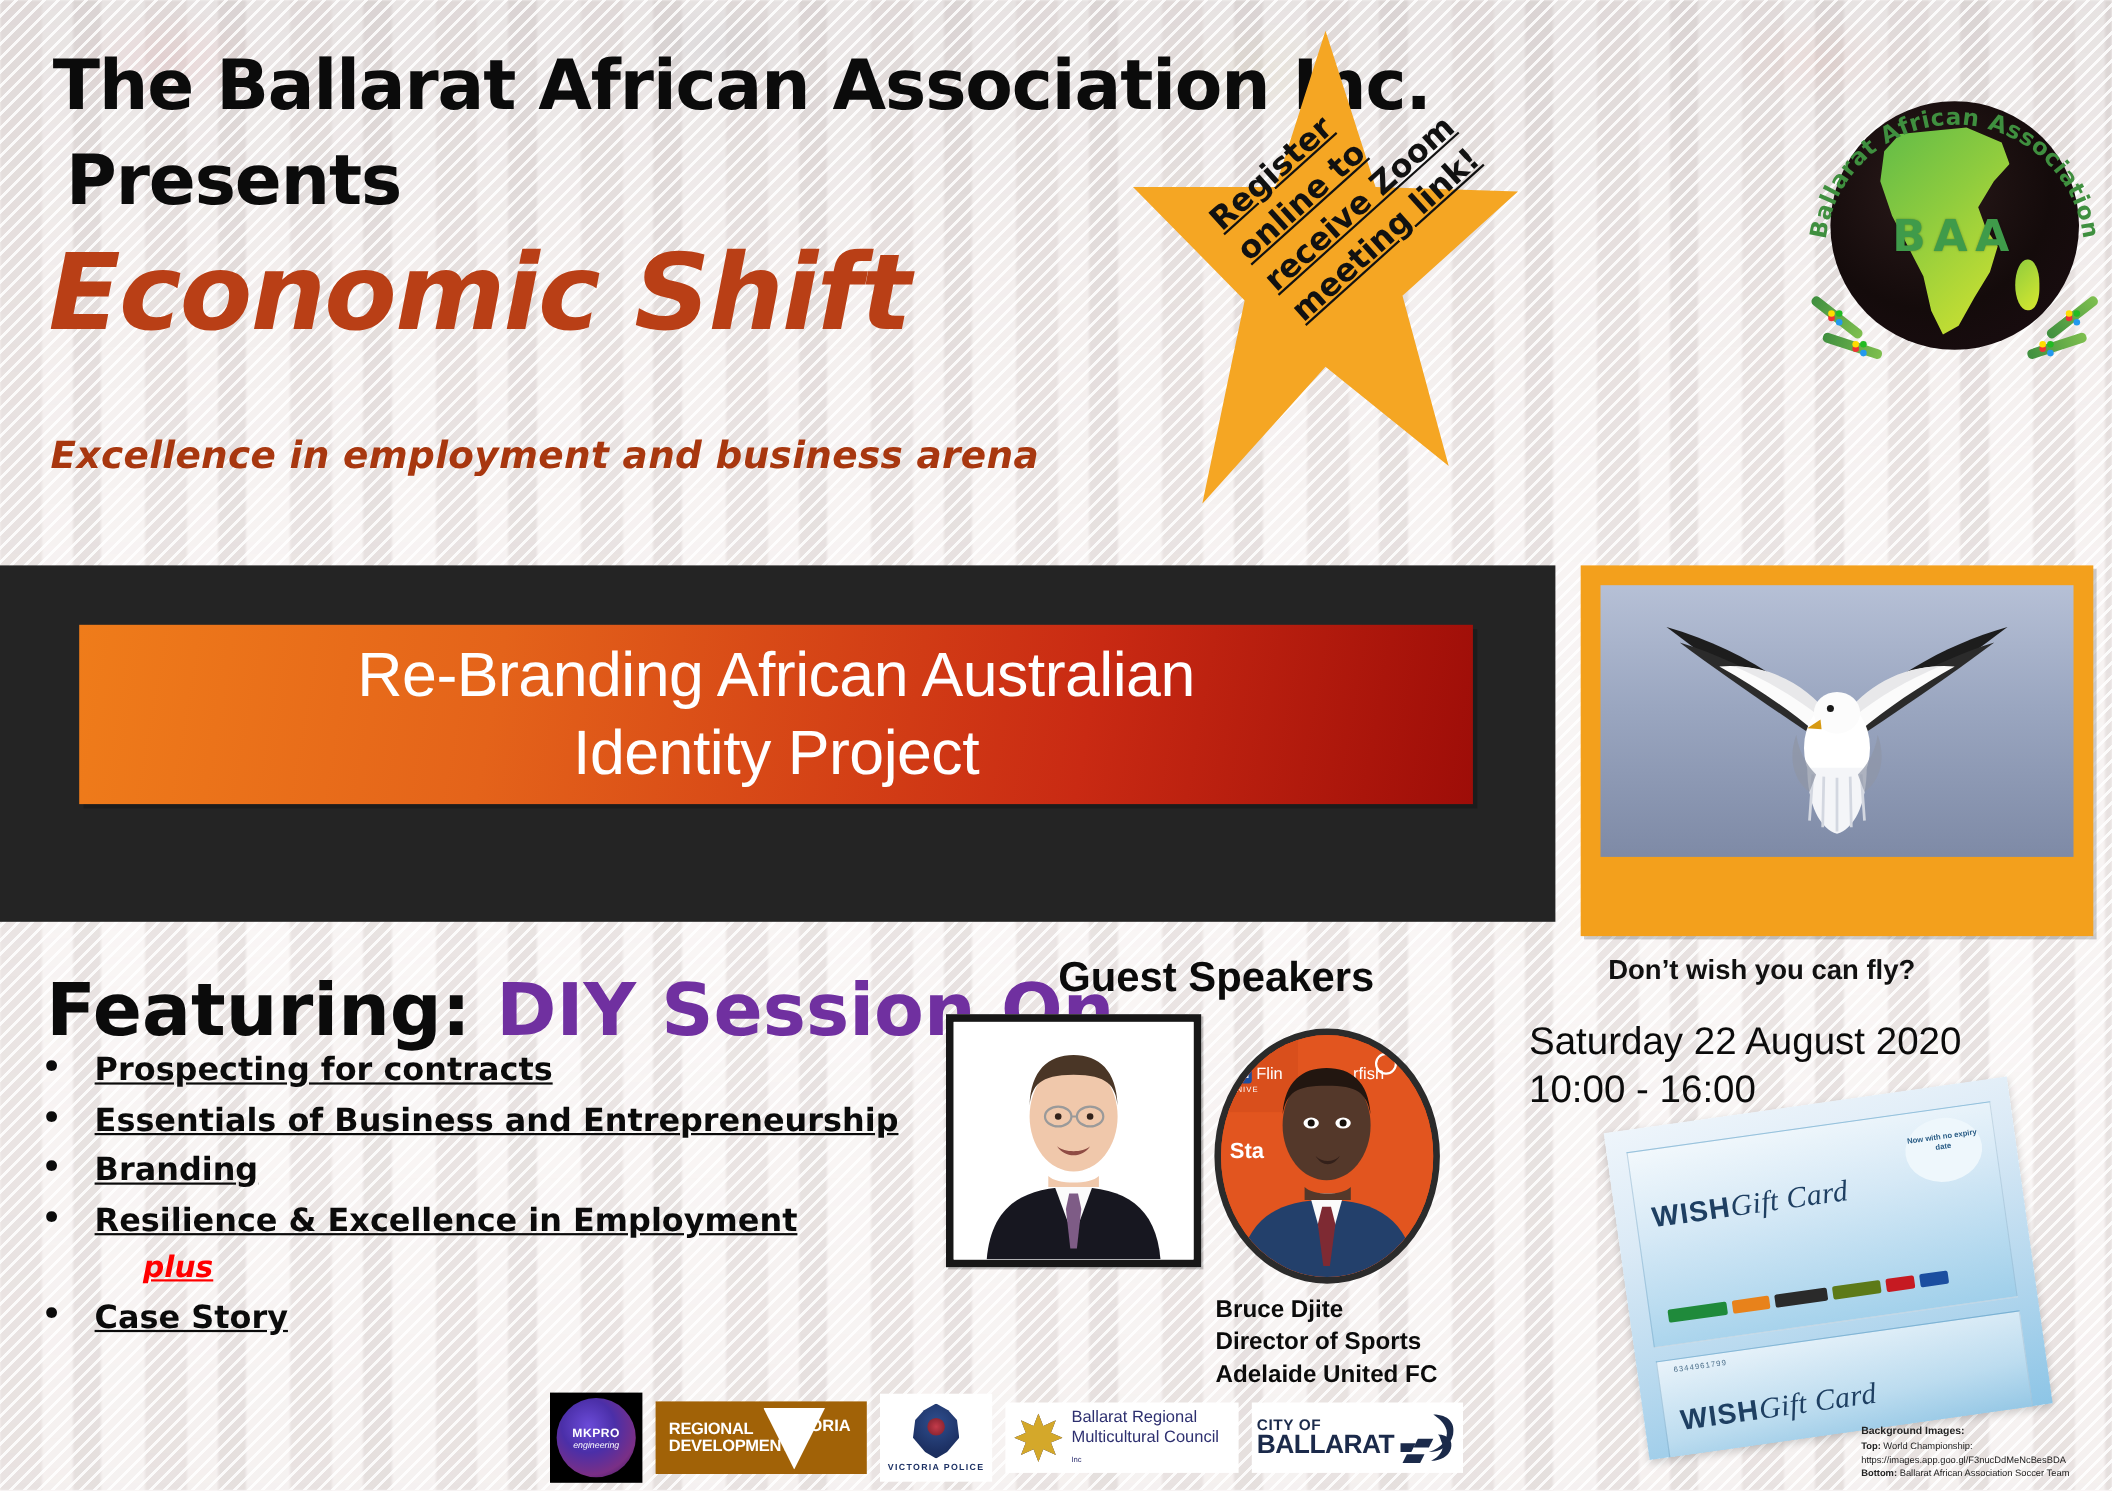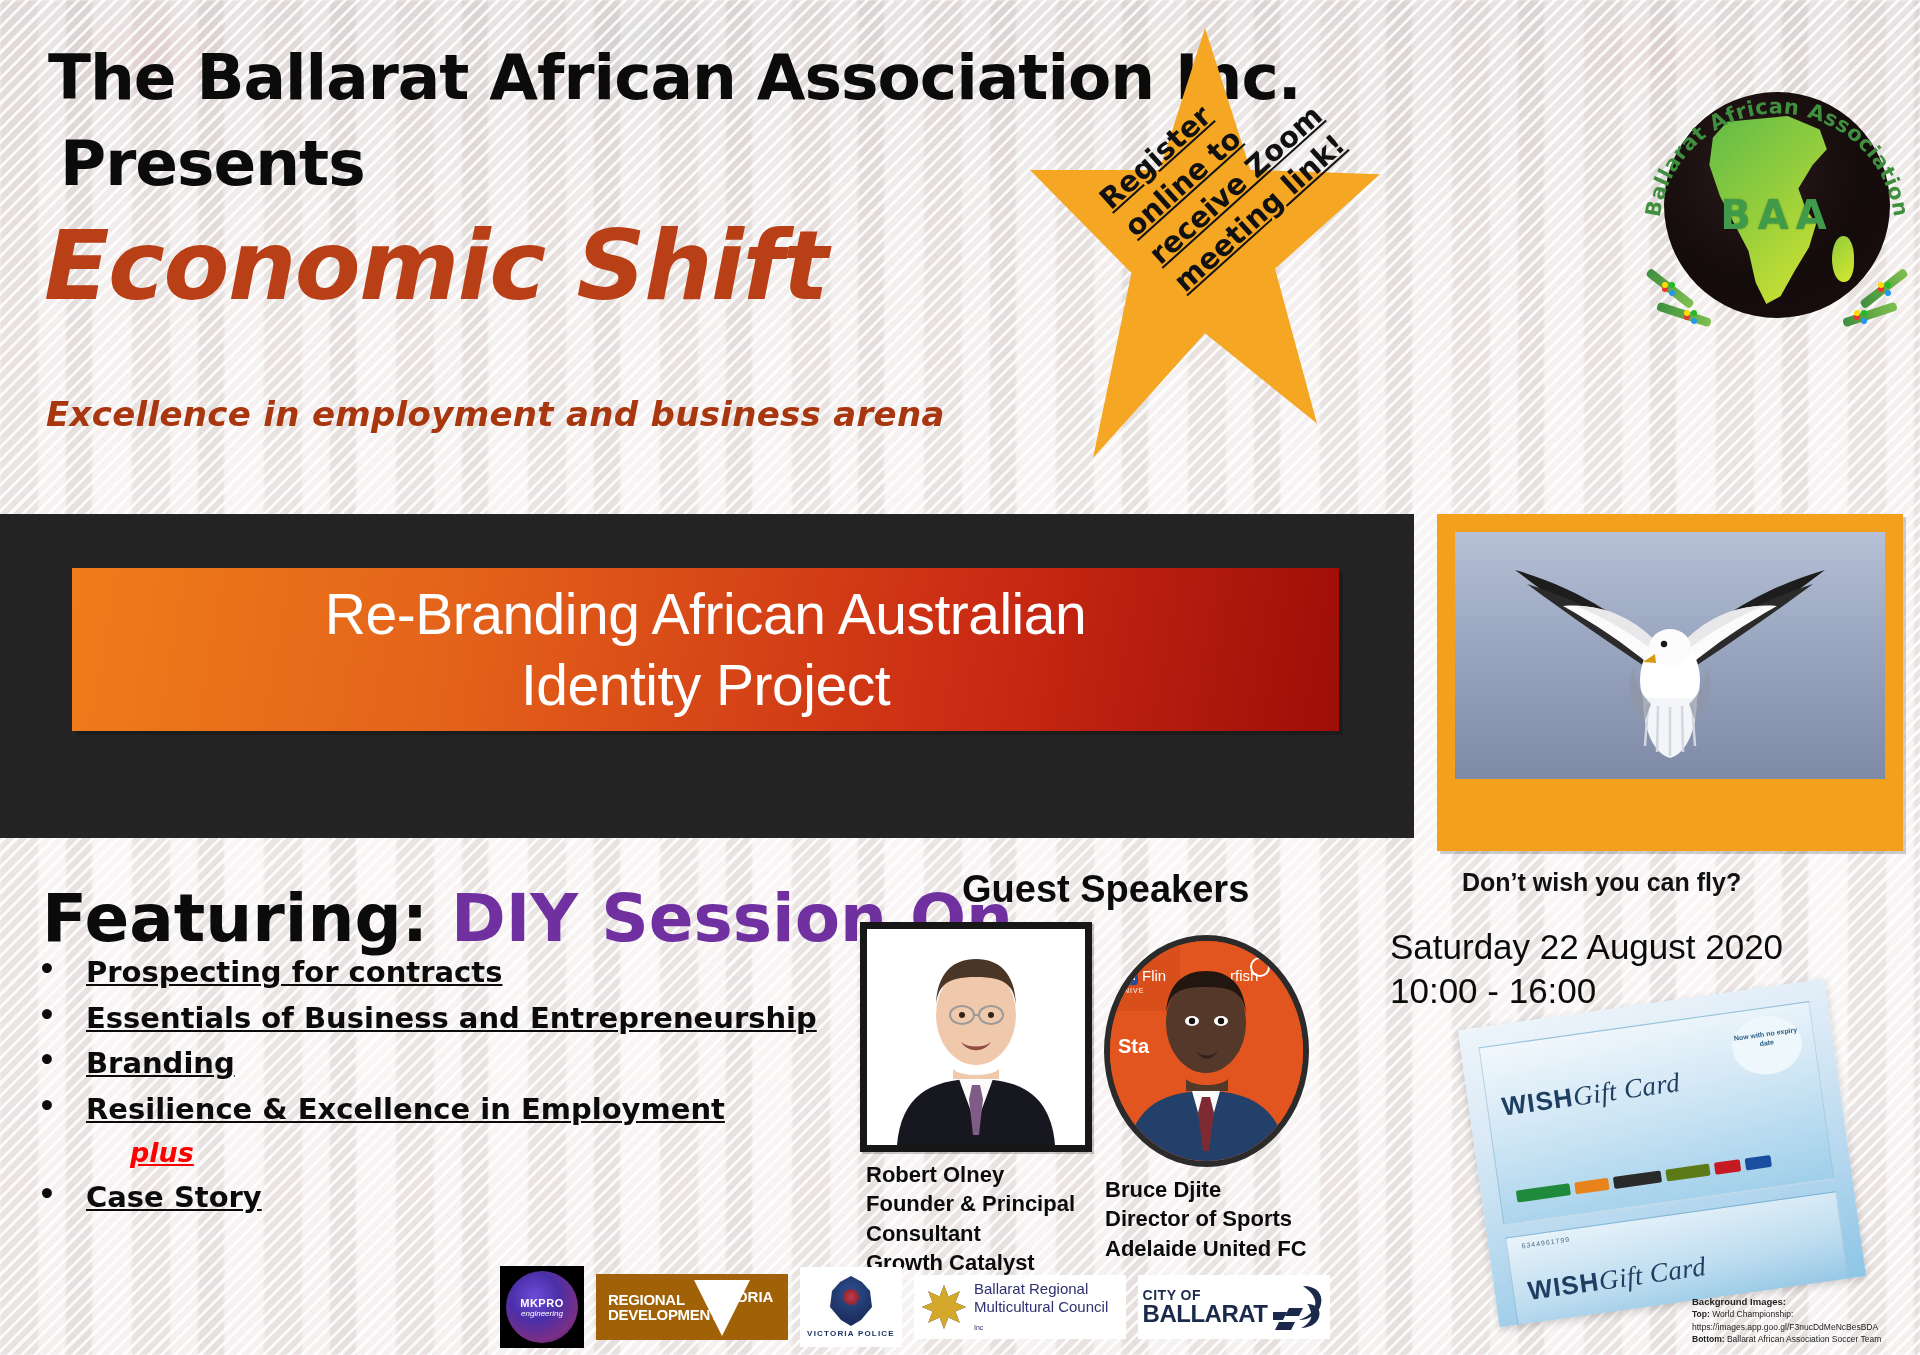--- a/index.html
+++ b/index.html
@@ -474,26 +474,20 @@
         <ellipse cx="95" cy="86" rx="12" ry="9" fill="none" stroke="#9a9a9a" stroke-width="2"></ellipse>
         <ellipse cx="124" cy="86" rx="12" ry="9" fill="none" stroke="#9a9a9a" stroke-width="2"></ellipse>
         <line x1="107" y1="86" x2="112" y2="86" stroke="#9a9a9a" stroke-width="2"></line>
         <circle cx="95" cy="86" r="3" fill="#33221a"></circle>
         <circle cx="124" cy="86" r="3" fill="#33221a"></circle>
         <path d="M94 113 C101 119 117 119 124 113 C117 124 101 124 94 113 Z" fill="#8f4c44"></path>
         <path d="M86 140 C94 148 124 148 132 140 L132 150 L86 150 Z" fill="#f0c8ab"></path>
       </svg>
     </div>
   </div>
-  <div class="speaker1-name">
-    <span>Robert Olney</span>
-    <span>Founder &amp; Principal</span>
-    <span>Consultant</span>
-    <span>Growth Catalyst</span>
-  </div>
 
   <div class="speaker2-circle">
     <svg width="193" height="220" viewBox="0 0 193 220">
       <rect width="193" height="220" fill="#e2551f"></rect>
       <rect x="0" y="0" width="70" height="70" fill="#d94f1c"></rect>
       <rect x="8" y="22" width="20" height="22" rx="3" fill="#1f4e9c"></rect>
       <rect x="11" y="26" width="14" height="5" fill="#f2f2f2"></rect>
       <rect x="11" y="34" width="14" height="5" fill="#f2f2f2"></rect>
       <text x="32" y="40" font-family="Liberation Sans, sans-serif" font-size="15" fill="#ffffff">Flin</text>
       <text x="8" y="52" font-family="Liberation Sans, sans-serif" font-size="7" fill="#ffffff" letter-spacing="1">UNIVE</text>

